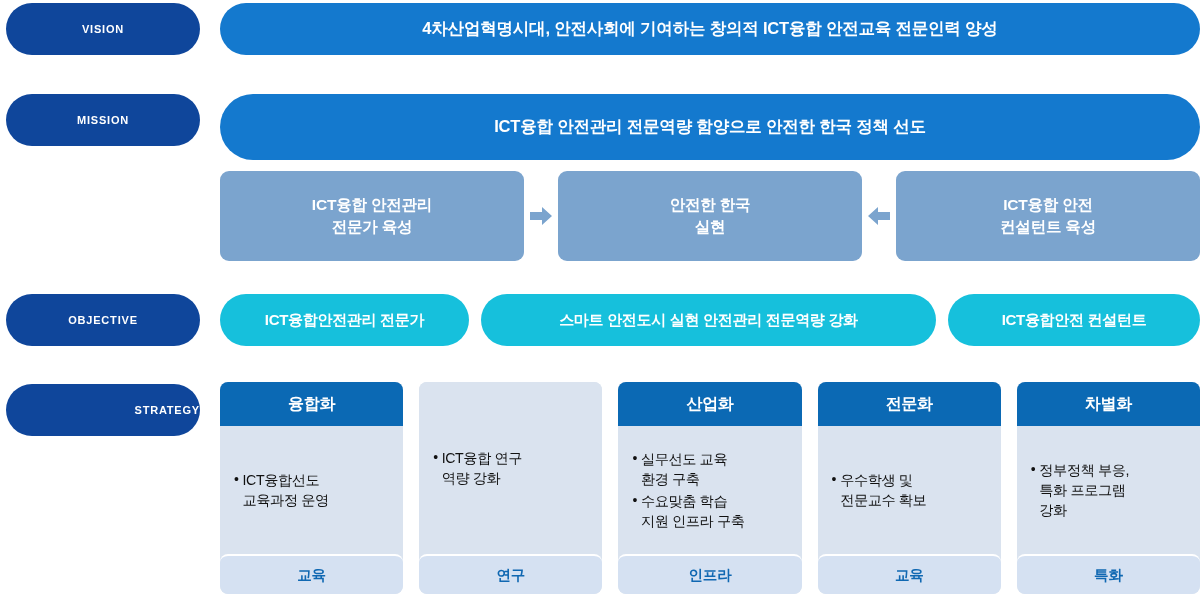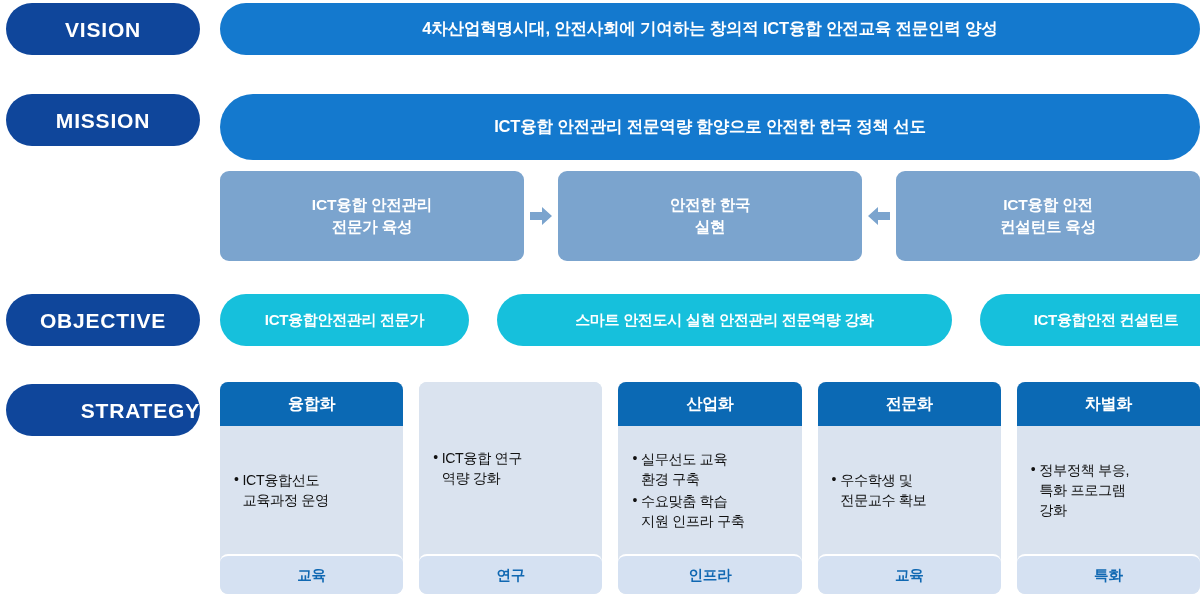--- a/index.html
+++ b/index.html
@@ -30,21 +30,21 @@
     border-radius: 60px;
     color: #ffffff;
     font-weight: bold;
     letter-spacing: 0.8px;
     display: flex;
     align-items: center;
     justify-content: center;
     box-sizing: border-box;
   }
   .label-pill .ltext {
-    font-size: 21px;
+    font-size: 11px;
     line-height: 1;
     white-space: nowrap;
   }
 
   #label-vision   { top: 3px;   height: 52px; }
   #label-mission  { top: 94px;  height: 52px; }
   #label-objective{ top: 294px; height: 52px; }
   #label-strategy { top: 384px; height: 52px; justify-content: flex-end; }
 
   
@@ -114,21 +114,21 @@
 
   
   #objective-row {
     position: absolute;
     left: 220px;
     top: 294px;
     width: 980px;
     height: 52px;
     display: flex;
     align-items: stretch;
-    gap: 28px;
+    gap: 12px;
   }
   .obj-pill {
     background: #16c0dc;
     border-radius: 40px;
     display: flex;
     align-items: center;
     justify-content: center;
     box-sizing: border-box;
   }
   .obj-pill .otext {

